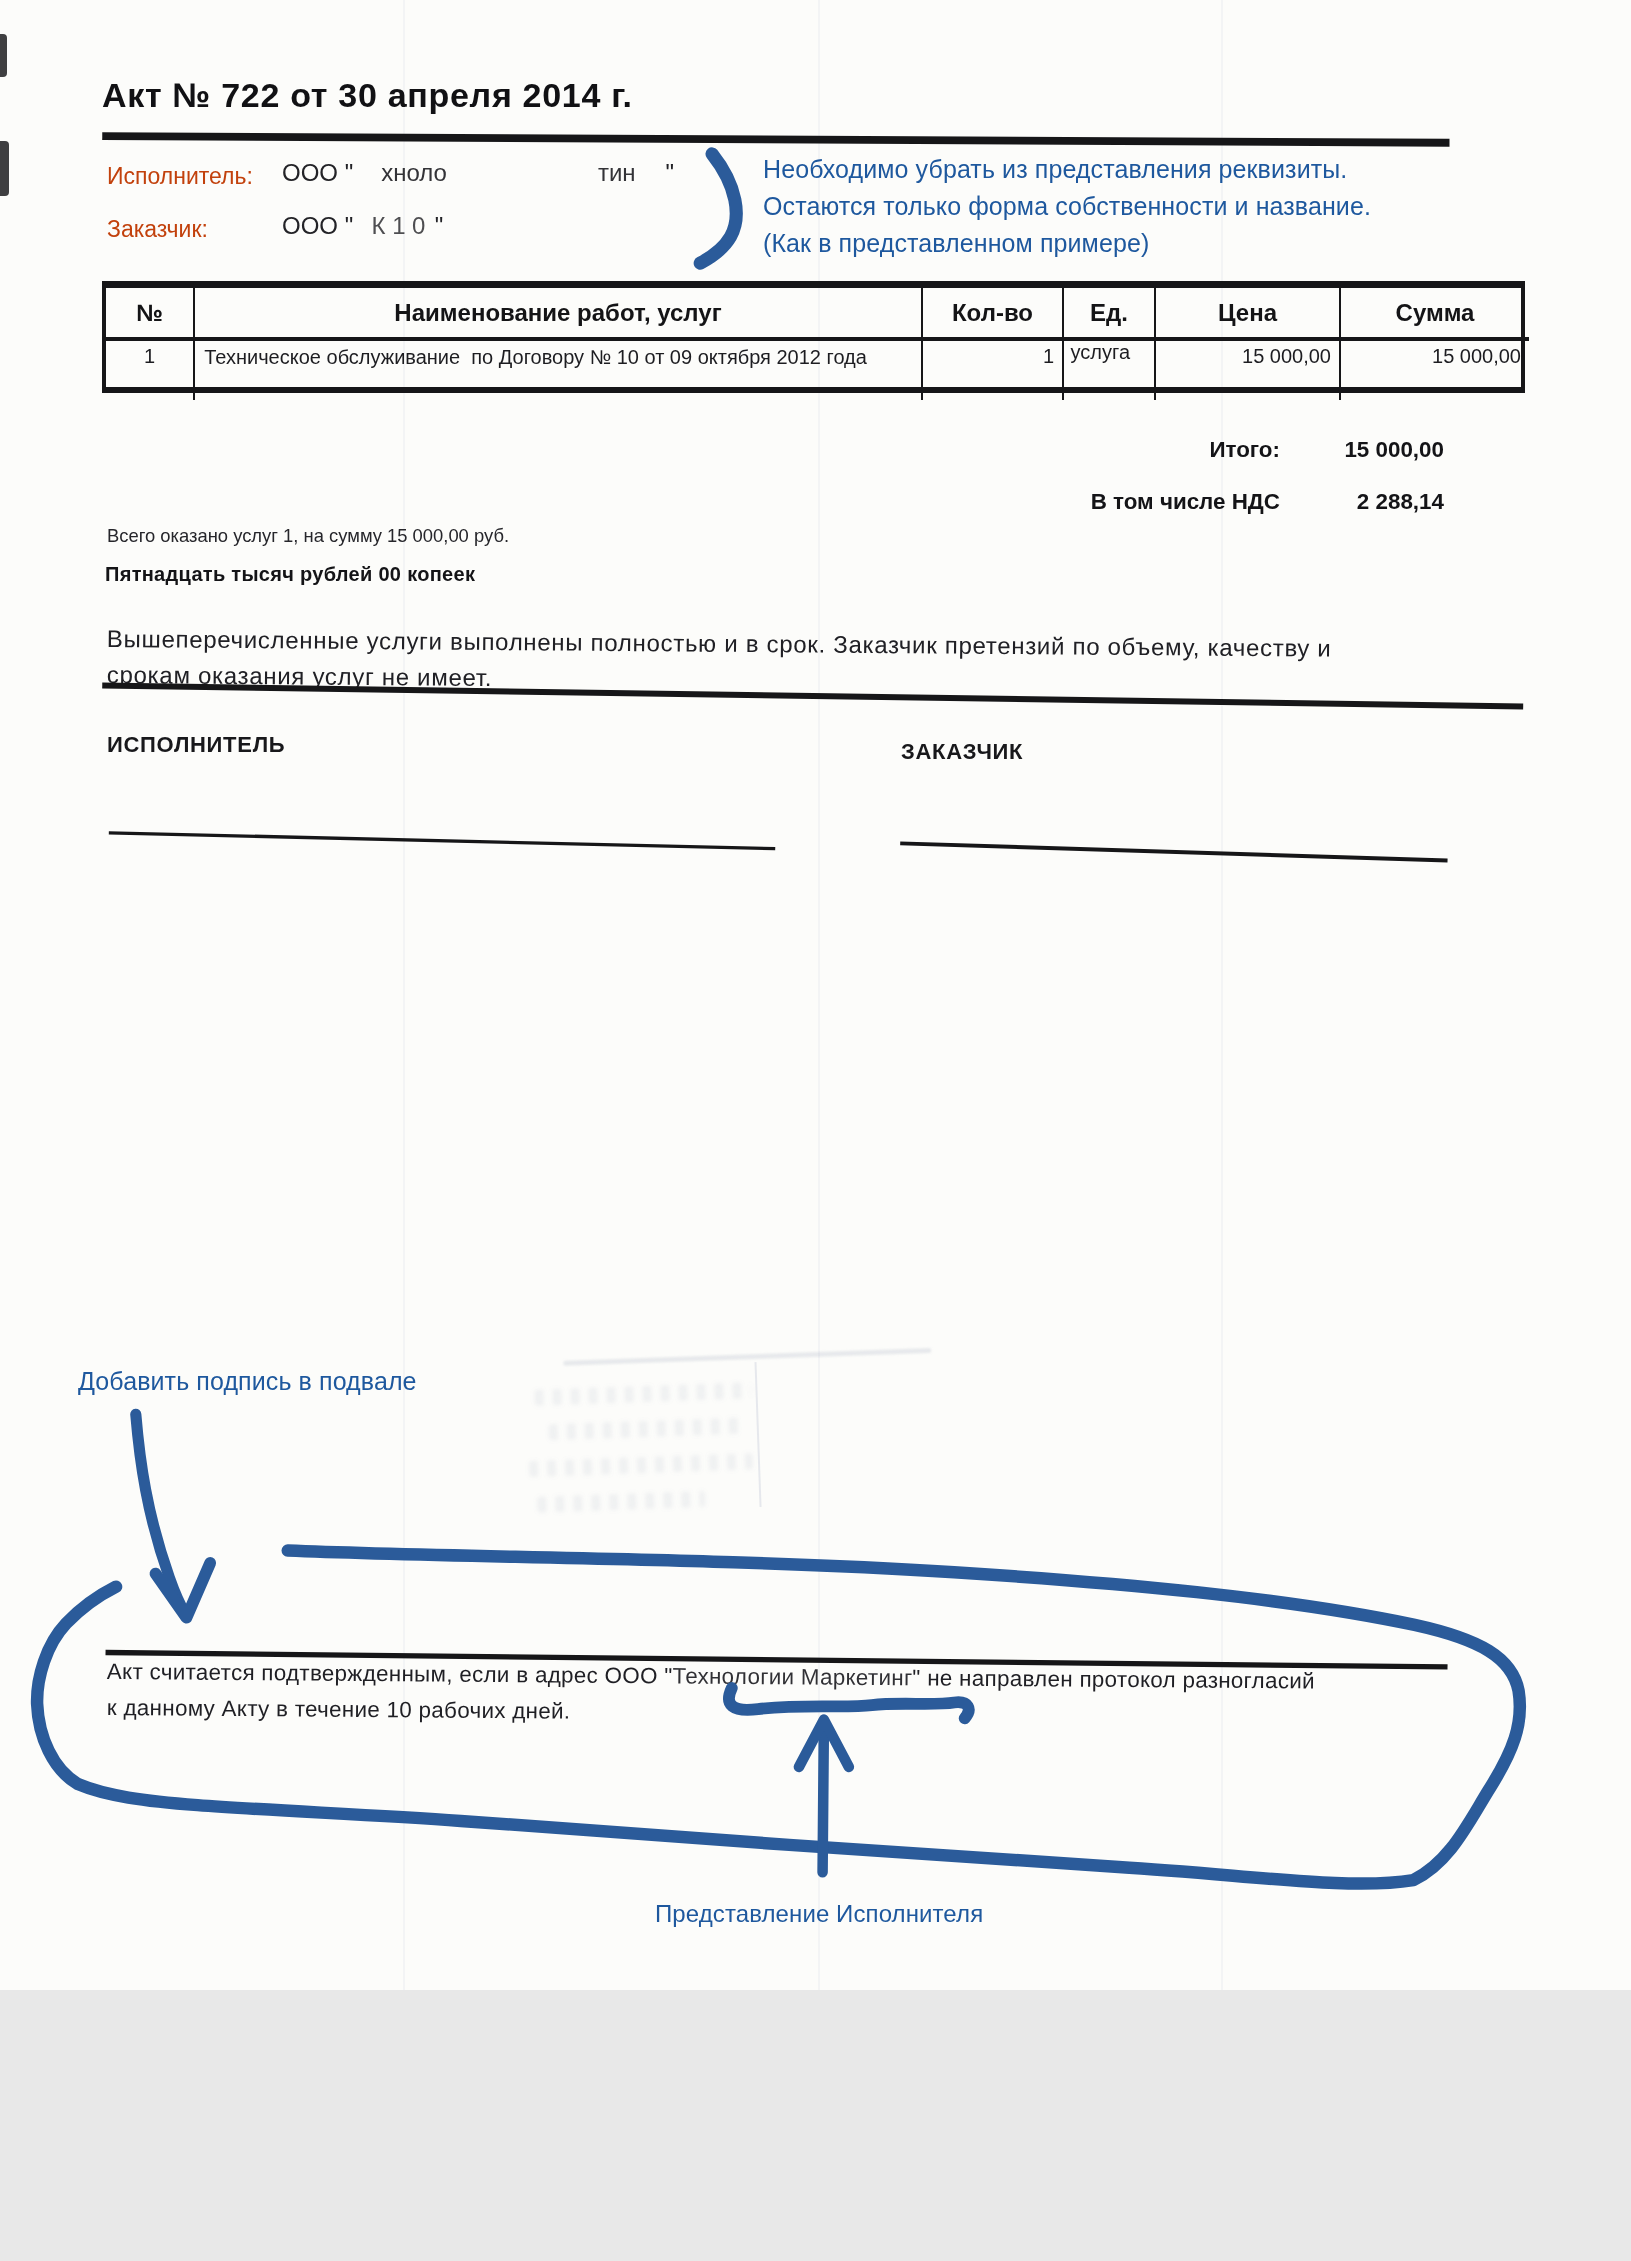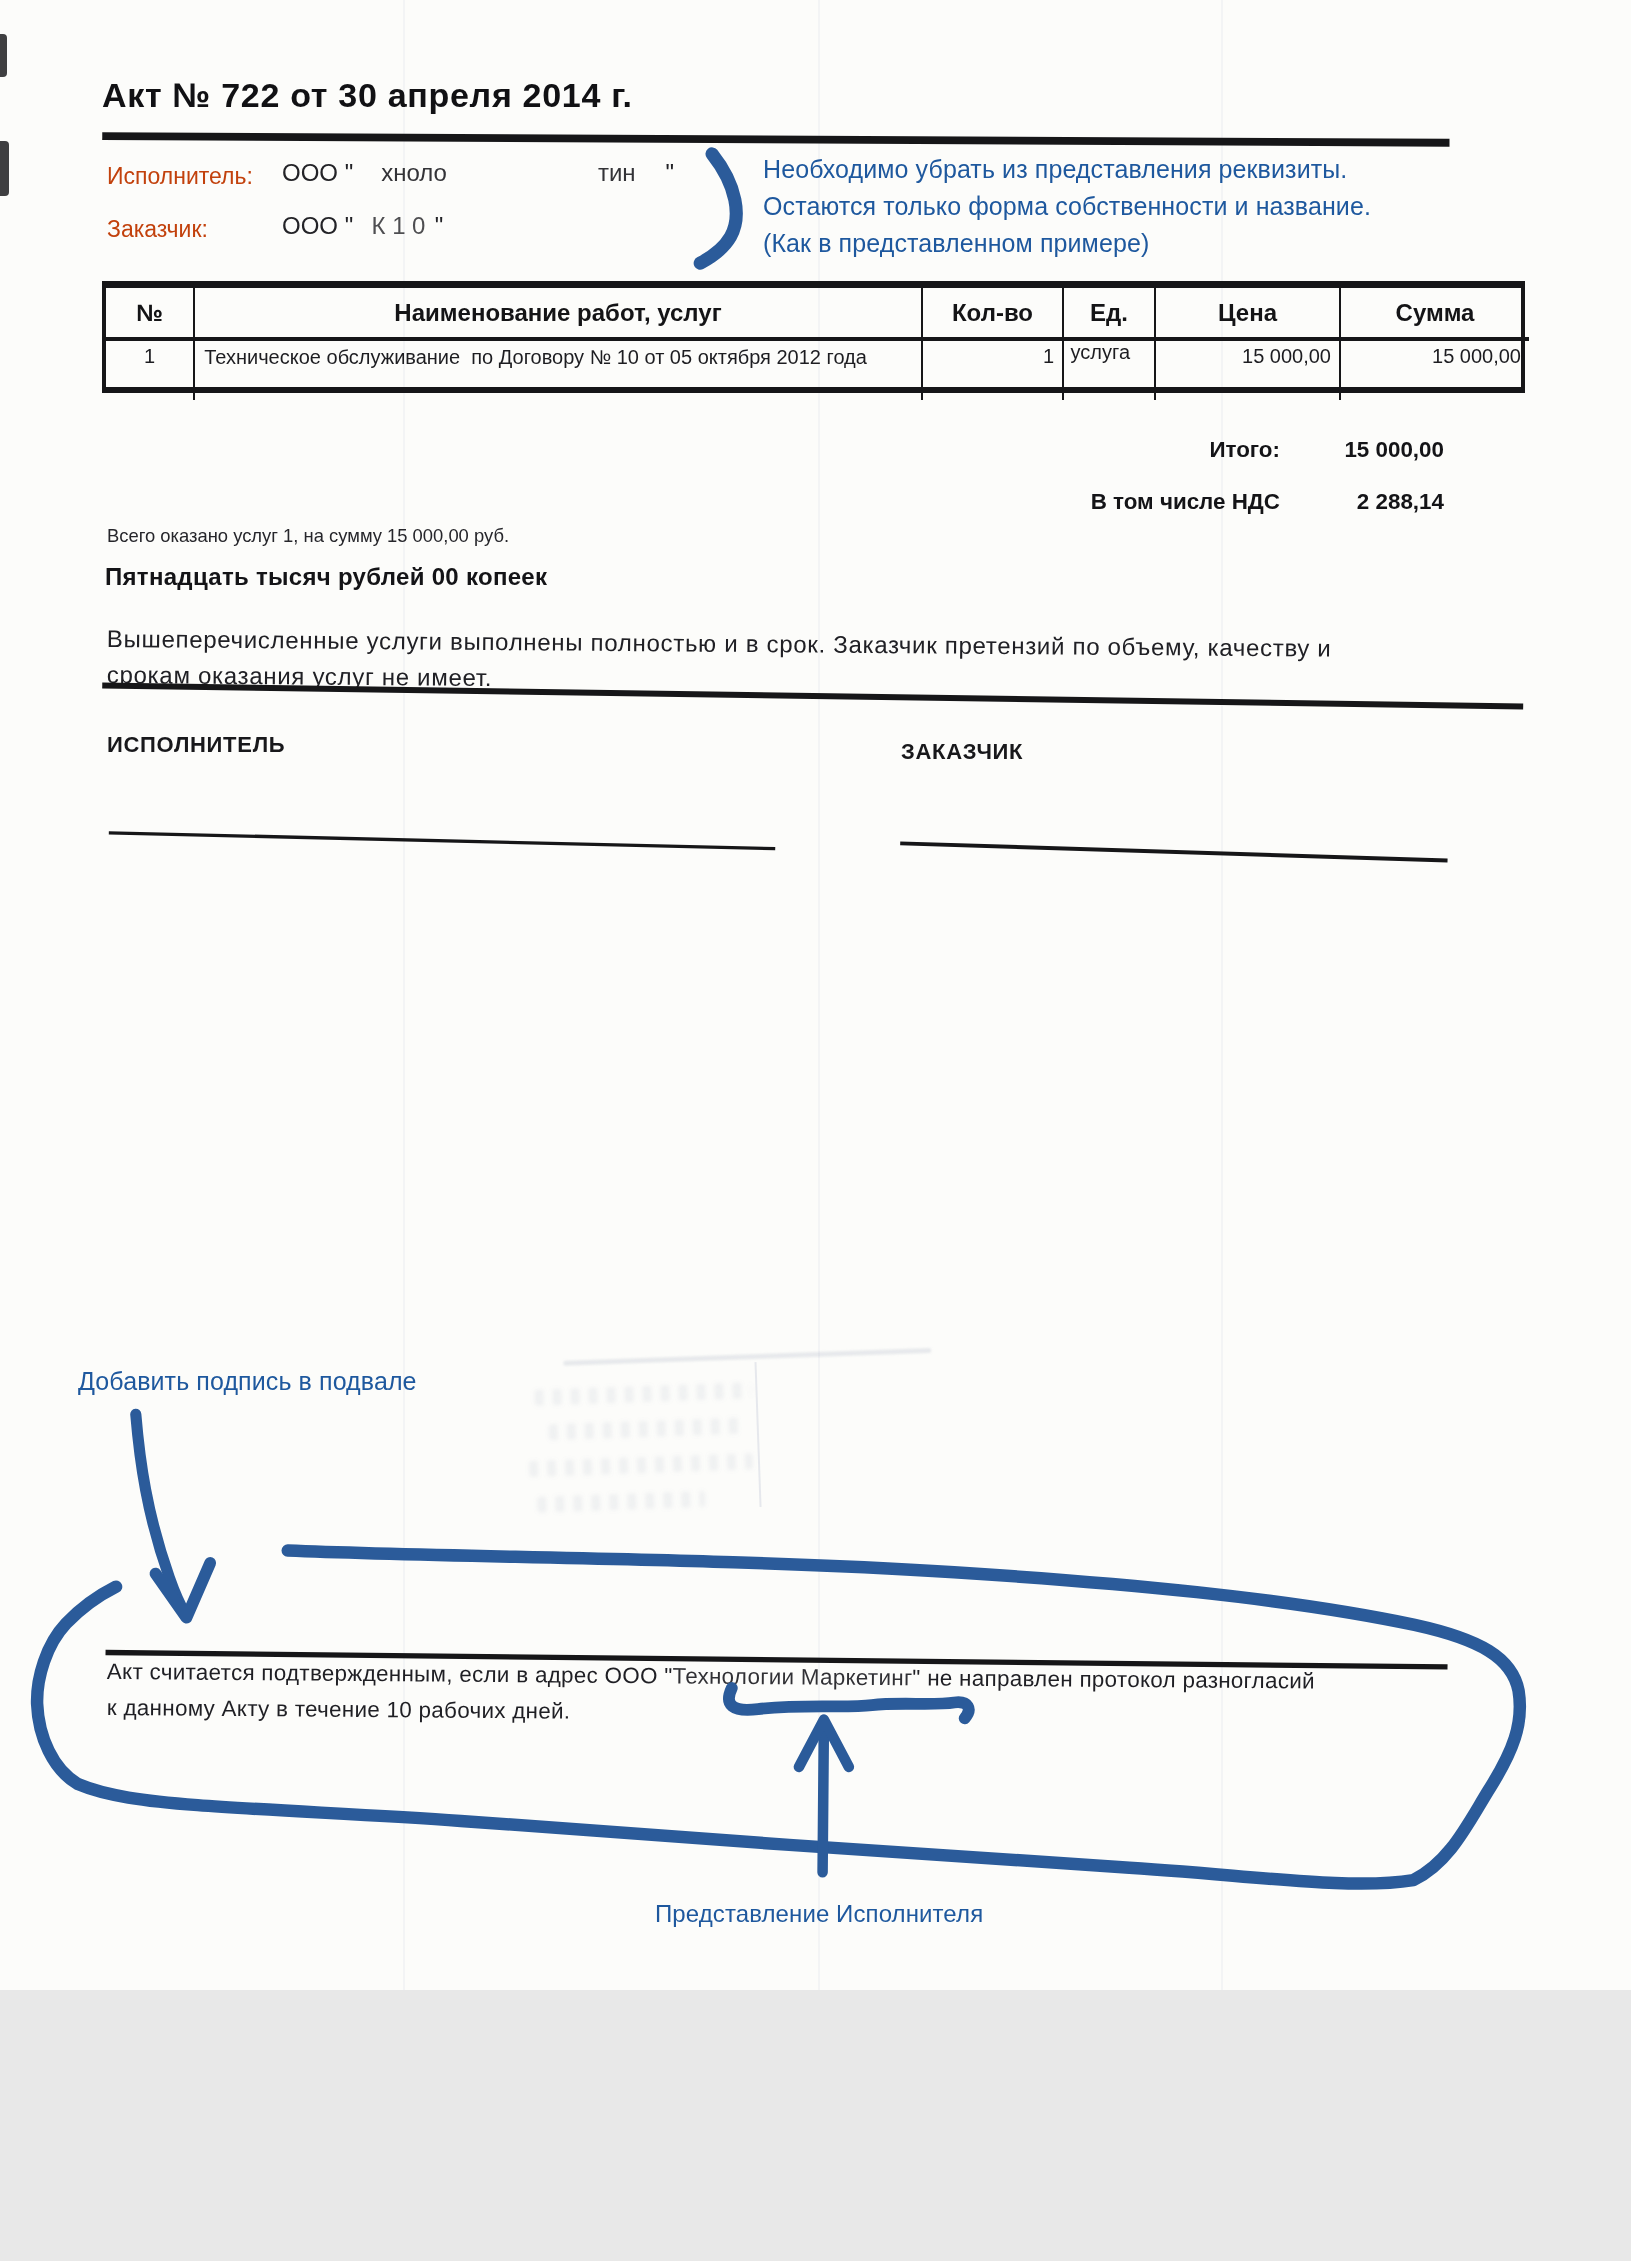--- a/index.html
+++ b/index.html
@@ -47,21 +47,21 @@
   .c-right{justify-content:flex-end;padding-right:8px;}
   .c-left{justify-content:flex-start;padding-left:6.6px;}
   .name-cell{align-items:flex-start !important;padding:4px 9.2px 0 9.2px;
     white-space:pre-wrap;line-height:25px;}
 
   
   .tot-label{font-weight:bold;font-size:22.4px;text-align:right;color:#141417;}
   .tot-value{font-weight:bold;font-size:22.4px;text-align:right;color:#141417;}
 
   .small-line{font-size:18.4px;color:#26262b;}
-  .words-line{font-size:24px;font-weight:bold;color:#141417;letter-spacing:0.3px;}
+  .words-line{font-size:20px;font-weight:bold;color:#141417;letter-spacing:0.3px;}
   .para-line{font-size:24px;color:#202025;letter-spacing:0.7px;}
   .sig-title{font-size:22px;font-weight:bold;letter-spacing:0.7px;color:#18181b;}
   .footer-line{font-size:22.4px;color:#1f1f24;letter-spacing:0.3px;}
 
   
   .ghost{position:absolute;left:523px;top:1354px;width:243px;height:164px;
     transform:rotate(-2deg);opacity:.55;}
   .ghost-line{position:absolute;height:16px;border-radius:3.3px;
     background:repeating-linear-gradient(90deg,rgba(120,135,165,.38) 0 8.6px,transparent 8.6px 18px);
     filter:blur(2px);opacity:.45;}
@@ -107,21 +107,21 @@
 
   <div class="act-table">
     <div class="cell hdr">№</div>
     <div class="cell hdr">Наименование работ, услуг</div>
     <div class="cell hdr">Кол-во</div>
     <div class="cell hdr">Ед.</div>
     <div class="cell hdr">Цена</div>
     <div class="cell hdr last">Сумма</div>
 
     <div class="cell body-cell c-center" style="align-items:flex-start;padding-top:4px;">1</div>
-    <div class="cell body-cell name-cell">Техническое обслуживание  по Договору № 10 от 05 октября 2012 года</div>
+    <div class="cell body-cell name-cell">Техническое обслуживание  по Договору № 10 от 09 октября 2012 года</div>
     <div class="cell body-cell c-right" style="align-items:flex-start;padding-top:4px;">1</div>
     <div class="cell body-cell c-left" style="align-items:flex-start;">услуга</div>
     <div class="cell body-cell c-right" style="align-items:flex-start;padding-top:4px;">15 000,00</div>
     <div class="cell body-cell c-right last" style="align-items:flex-start;padding-top:4px;">15 000,00</div>
   </div>
 
   <div class="abs tot-label" style="left:819px;top:437px;width:461px;">Итого:</div>
   <div class="abs tot-value" style="left:1214px;top:437px;width:230px;">15 000,00</div>
   <div class="abs tot-label" style="left:819px;top:489px;width:461px;">В том числе НДС</div>
   <div class="abs tot-value" style="left:1214px;top:489px;width:230px;">2 288,14</div>

